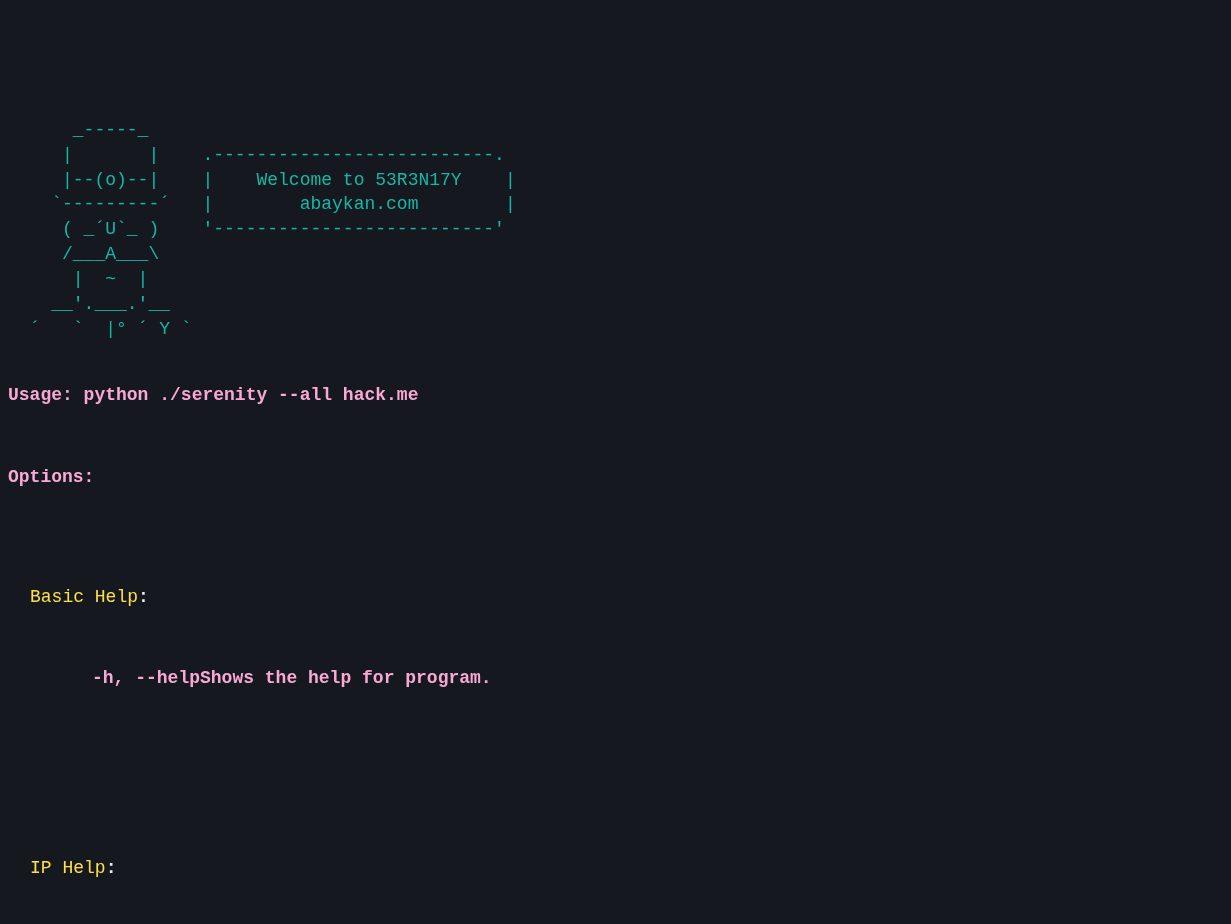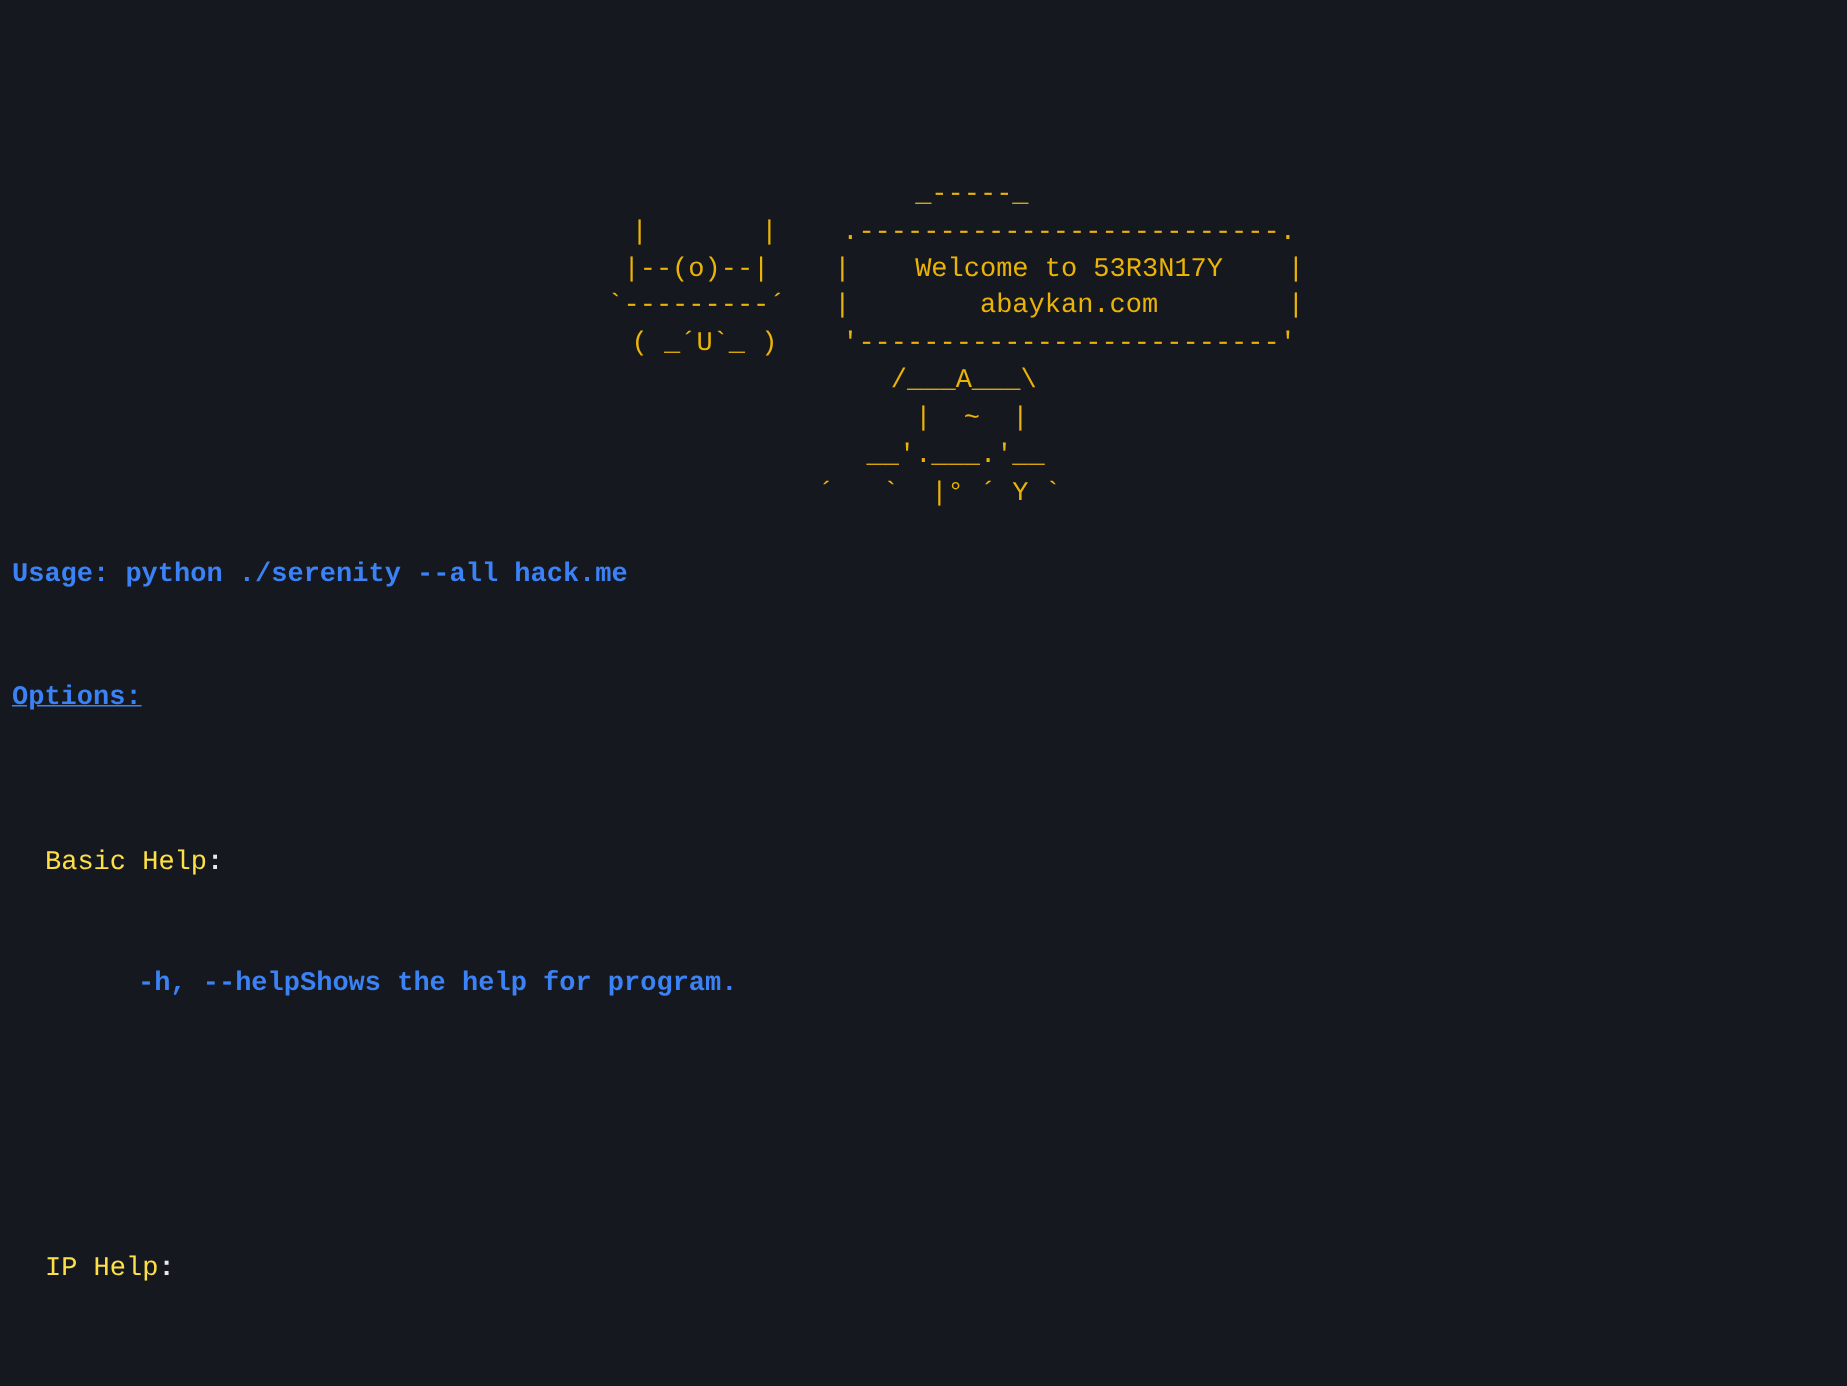--- a/index.html
+++ b/index.html
@@ -18,35 +18,33 @@
       font-weight: bold;
       width: 1231px;
       height: 924px;
       overflow: hidden;
     }
     .teal {
       color: #fde047;
       font-weight: normal;
     }
     .white {
-      color: #3b82f6;
+      color: #f9a8d4;
     }
     .ascii-art {
-      color: #eab308;
+      color: #14b8a6;
       font-weight: normal;
       line-height: 1.38;
-      margin-bottom: 2px;
-      text-align: center;
+      margin-bottom: 14px;
     }
     .usage-line {
       margin-bottom: 28px;
     }
     .options-header {
-      margin-bottom: 2px;
-      text-decoration: underline;
+      margin-bottom: 12px;
     }
     .section-header {
       color: #1fc8a8;
       margin-left: 22px;
       margin-top: 0px;
     }
     .option-row {
       margin-left: 44px;
       display: flex;
       text-align: right;

